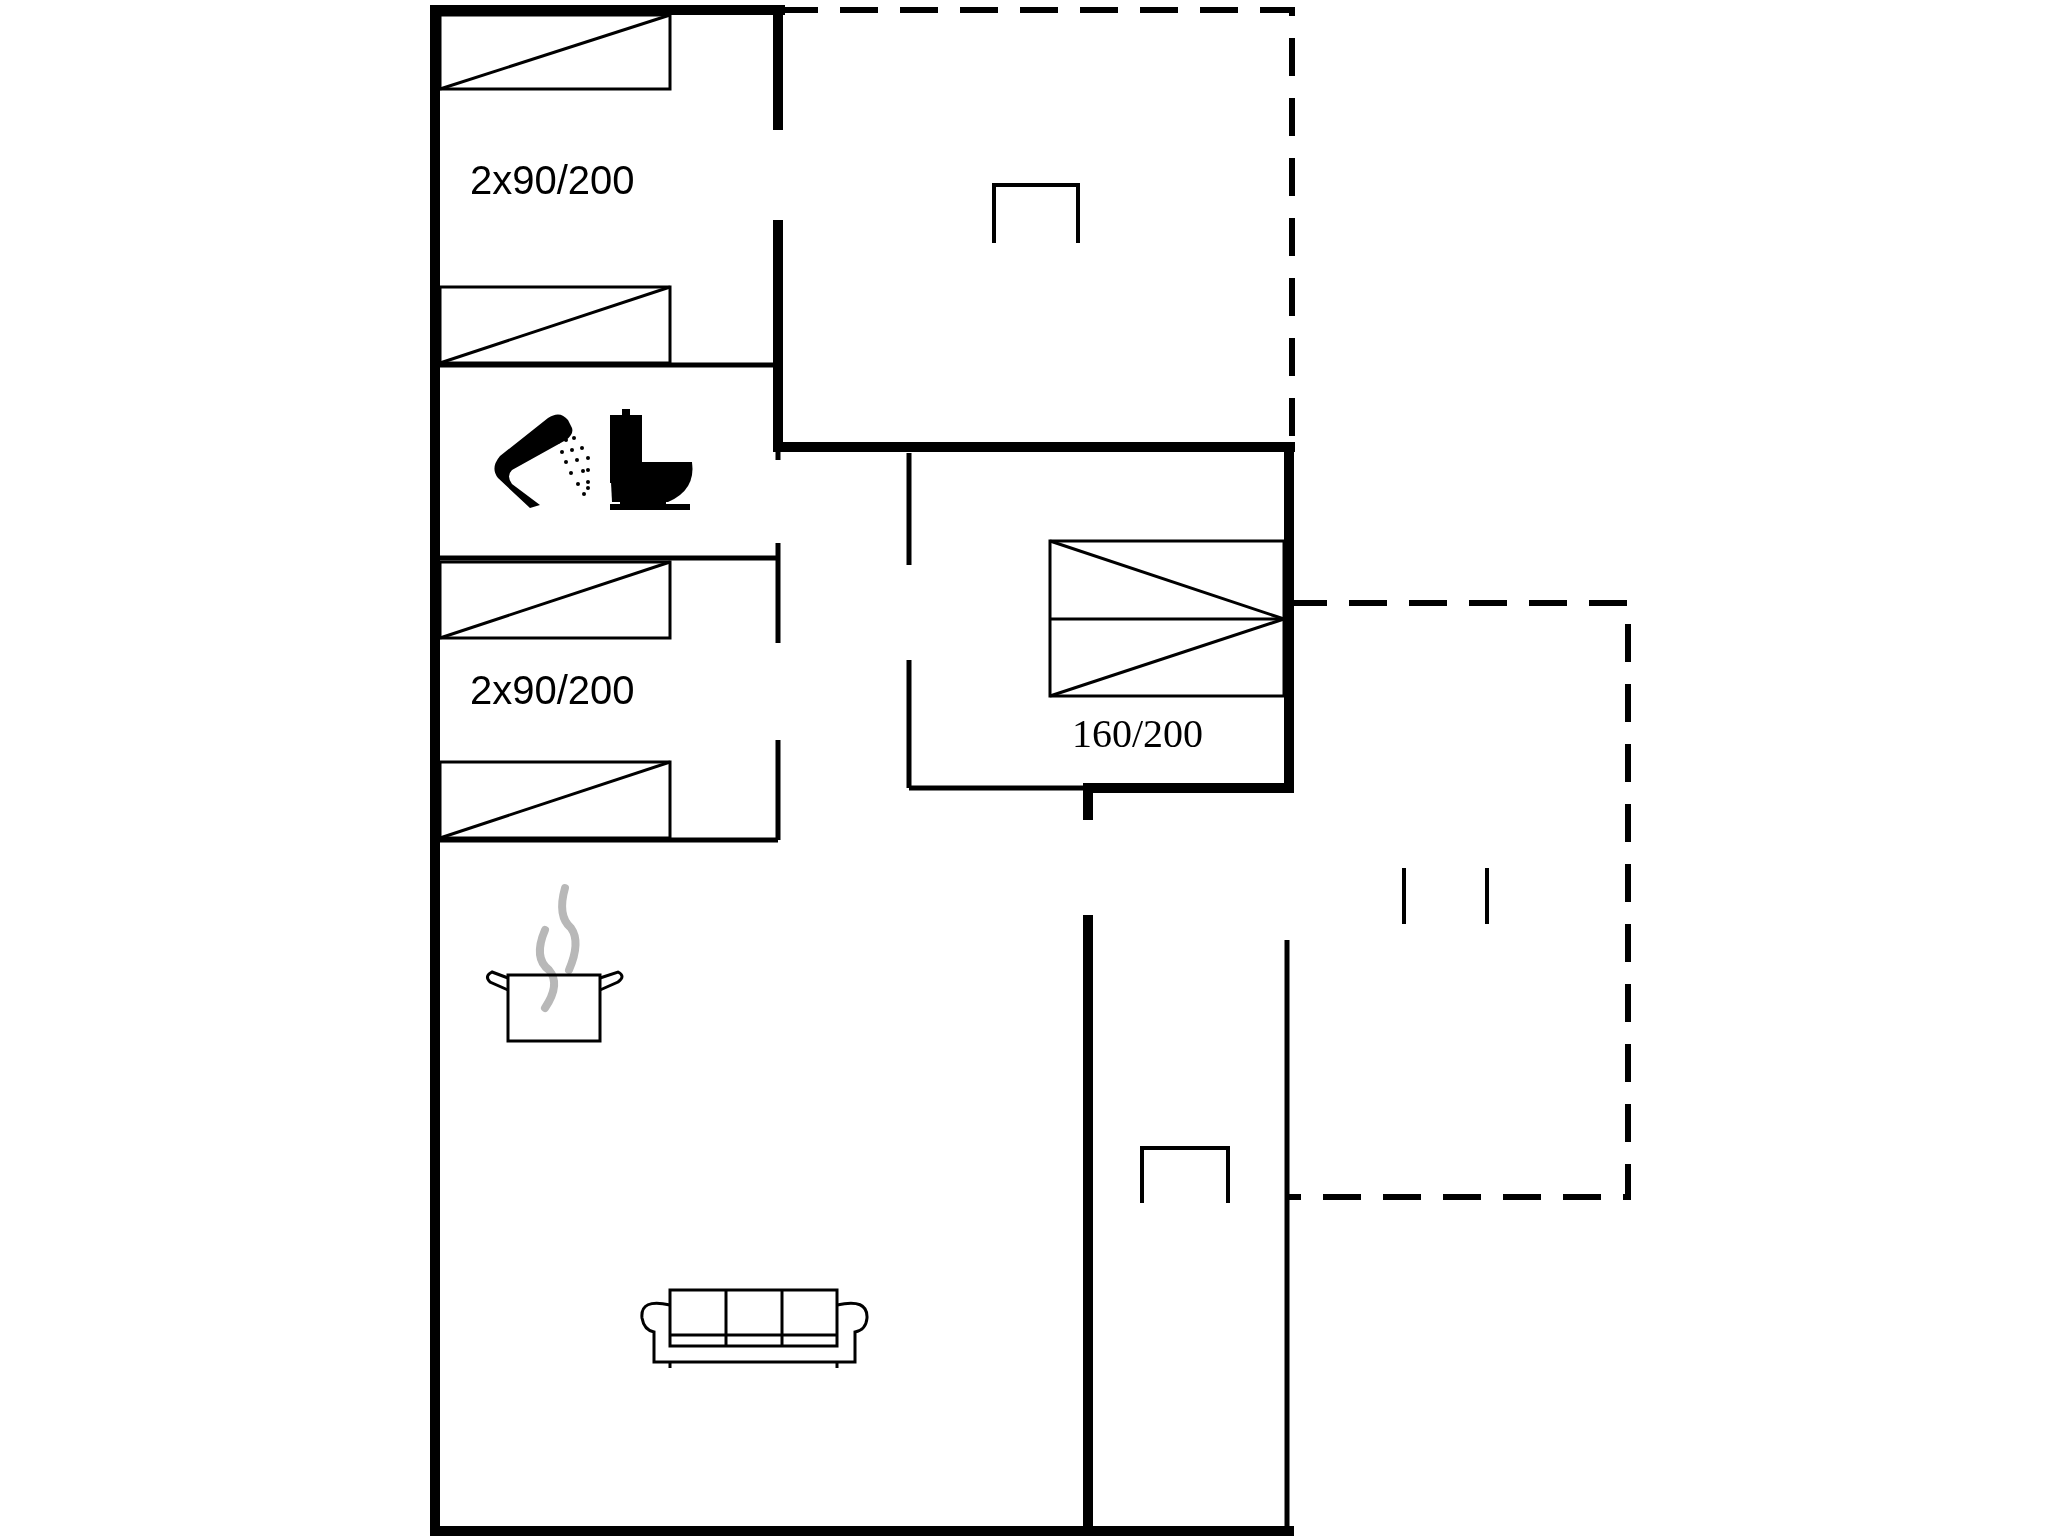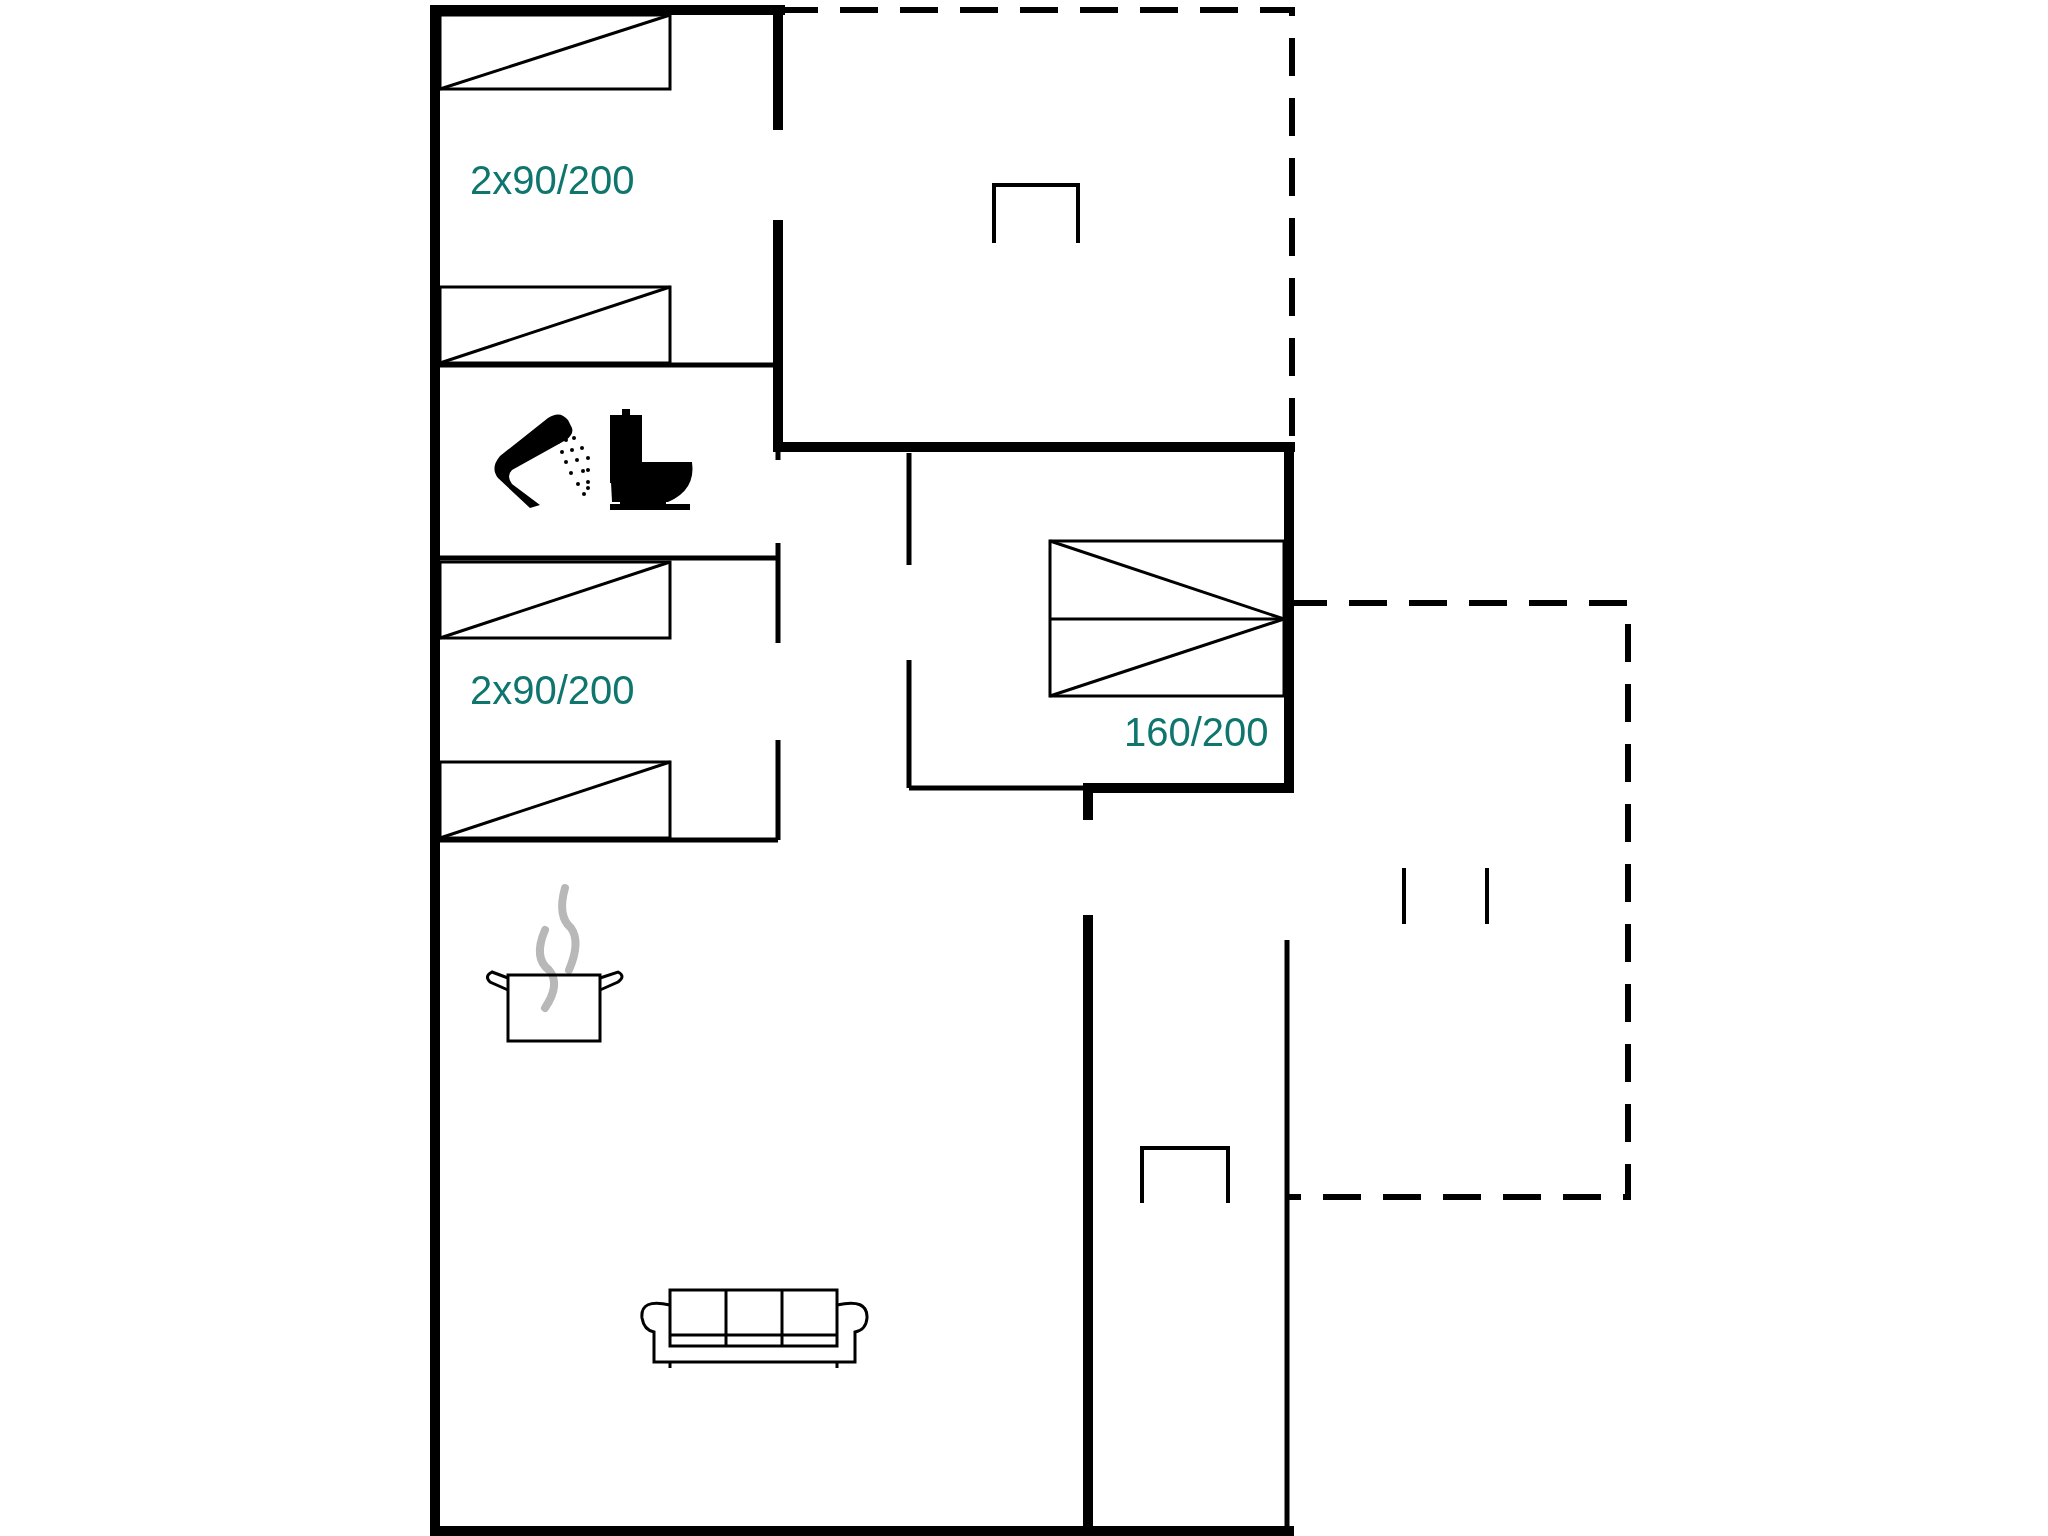--- a/index.html
+++ b/index.html
@@ -1,18 +1,18 @@
 <!DOCTYPE html>
 <html><head>
 <meta charset="utf-8">
 <style>
   html, body { margin: 0; padding: 0; background: #ffffff; }
   body { width: 2048px; height: 1536px; position: relative; overflow: hidden; font-family: "Liberation Sans", sans-serif; }
   #plan { position: absolute; left: 0; top: 0; width: 2048px; height: 1536px; }
-  .label { position: absolute; font-family: "Liberation Sans", sans-serif; font-size: 40px; color: #0f766e; white-space: nowrap; }
+  .label { position: absolute; font-family: "Liberation Sans", sans-serif; font-size: 40px; color: #000000; white-space: nowrap; }
 </style>
 </head>
 <body>
 
 <svg id="plan" viewBox="0 0 2048 1536" xmlns="http://www.w3.org/2000/svg">
 
   <g stroke="#000" stroke-width="10" fill="none" stroke-linecap="square">
     <line x1="435" y1="10" x2="780" y2="10"></line>
     <line x1="435" y1="10" x2="435" y2="1531"></line>
     <line x1="435" y1="1531" x2="1289" y2="1531"></line>
@@ -128,13 +128,13 @@
   </g>
 
   <g stroke="#000" stroke-width="4">
     <line x1="1404" y1="868" x2="1404" y2="924"></line>
     <line x1="1487" y1="868" x2="1487" y2="924"></line>
   </g>
 </svg>
 
 <div class="label" style="left:470px; top:158px;">2x90/200</div>
 <div class="label" style="left:470px; top:668px;">2x90/200</div>
-<div class="label" style="left:1124px; top:710px;">160/200</div>
+<div class="label" style="left:1072px; top:710px;font-family:Liberation Serif, serif;">160/200</div>
 
 </body></html>

